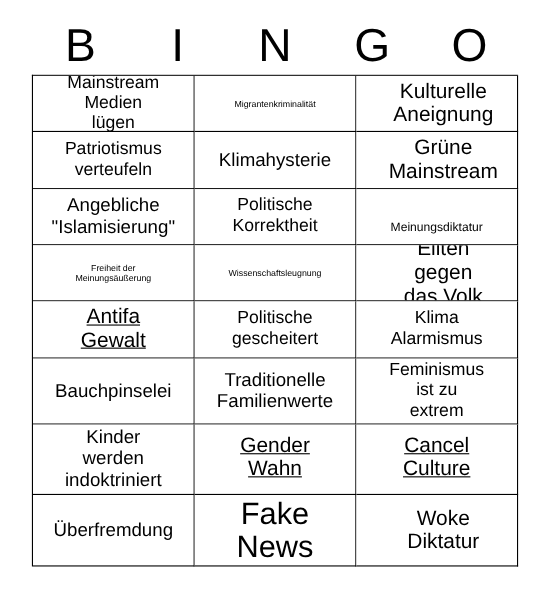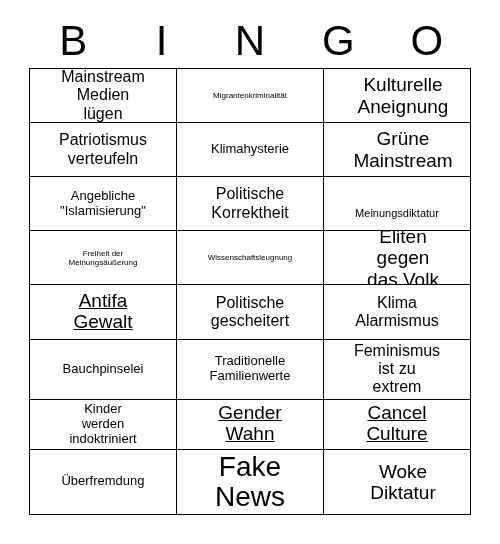--- a/index.html
+++ b/index.html
@@ -67,21 +67,21 @@
   .cell-text {
     display: block;
     text-align: center;
     line-height: 1.12;
     word-break: normal;
     hyphens: none;
     white-space: pre-line;
   }
   .s-xs .cell-text { font-size: 8px;  line-height: 1.15; }
   .s-sm .cell-text { font-size: 11px; line-height: 1.15; margin-top: 20px; }
-  .s-md .cell-text { font-size: 13px; line-height: 1.15; }
+  .s-md .cell-text { font-size: 17px; line-height: 1.15; }
   .s-lg .cell-text { font-size: 16px; line-height: 1.15; }
   .s-xl .cell-text { font-size: 19px; line-height: 1.12; padding-left: 12px; }
   .s-xxl .cell-text { font-size: 19px; line-height: 1.1; text-decoration: underline; }
   .s-huge .cell-text { font-size: 28px; line-height: 1.08; }
 </style>
 </head>
 <body>
 
 <div id="card">
 

